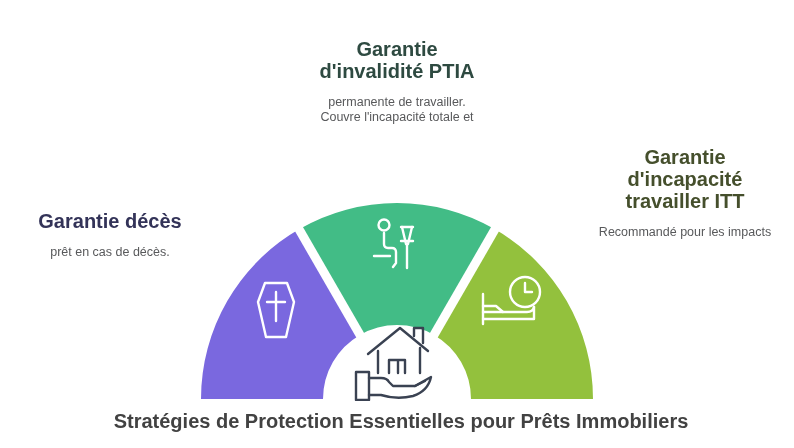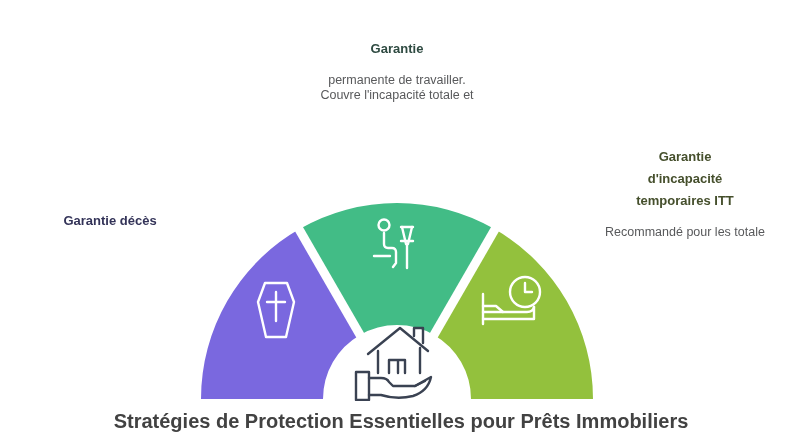--- a/index.html
+++ b/index.html
@@ -14,21 +14,21 @@
     background: var(--background, #ffffff);
     overflow: hidden;
   }
   .label-block {
     position: absolute;
     text-align: center;
     transform: translateX(-50%);
   }
   .label-block h2 {
     margin: 0;
-    font-size: 13px;
+    font-size: 20px;
     line-height: 22px;
     font-weight: bold;
     white-space: nowrap;
   }
   .label-block h2 span { display: block; }
   .label-block .desc {
     margin-top: 13px;
     font-size: 12.5px;
     line-height: 15px;
     color: var(--body-text, #58595B);
@@ -70,41 +70,43 @@
   }
 </style>
 </head>
 <body>
 
 <div class="canvas">
 
   <section class="label-block block-death">
     <h2>Garantie décès</h2>
     <div class="desc">
+      <span>prêt en cas de décès.</span>
     </div>
   </section>
 
   <section class="label-block block-ptia">
     <h2>
       <span>Garantie</span>
+      <span>d'invalidité PTIA</span>
     </h2>
     <div class="desc">
       <span>permanente de travailler.</span>
       <span>Couvre l'incapacité totale et</span>
     </div>
   </section>
 
   <section class="label-block block-itt">
     <h2>
       <span>Garantie</span>
       <span>d'incapacité</span>
-      <span>temporaires ITT</span>
+      <span>travailler ITT</span>
     </h2>
     <div class="desc">
-      <span>Recommandé pour les totale</span>
+      <span>Recommandé pour les impacts</span>
     </div>
   </section>
 
   <svg class="diagram" viewBox="0 0 400 206" aria-hidden="true">
 
     <path d="M 4 204 A 196 196 0 0 1 102 34.3 L 163 139.9 A 74 74 0 0 0 126 204 Z" fill="#7A68DF"></path>
     <path d="M 102 34.3 A 196 196 0 0 1 298 34.3 L 237 139.9 A 74 74 0 0 0 163 139.9 Z" fill="#42BC86"></path>
     <path d="M 298 34.3 A 196 196 0 0 1 396 204 L 274 204 A 74 74 0 0 0 237 139.9 Z" fill="#93C13D"></path>
 
     <line x1="200" y1="204" x2="97" y2="25.6" stroke-width="9" stroke="#FFFFFF"></line>

